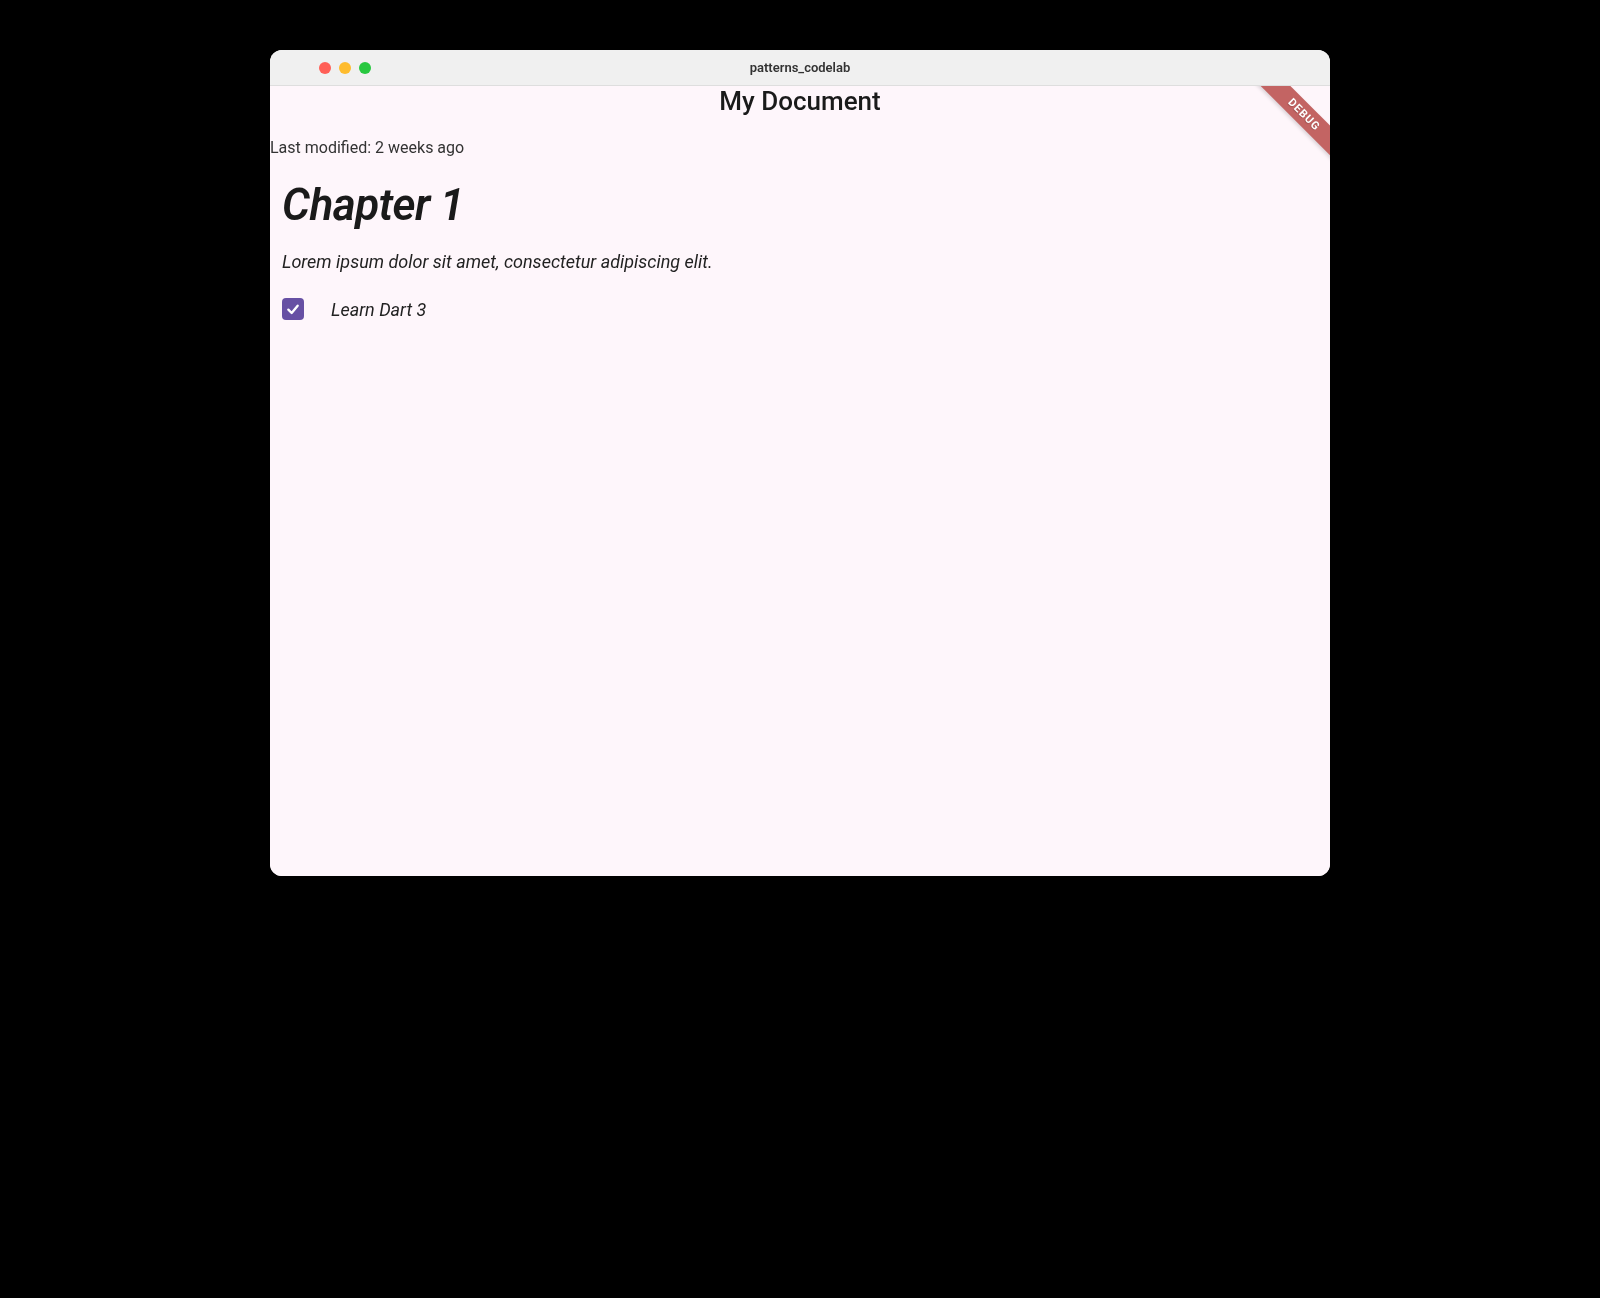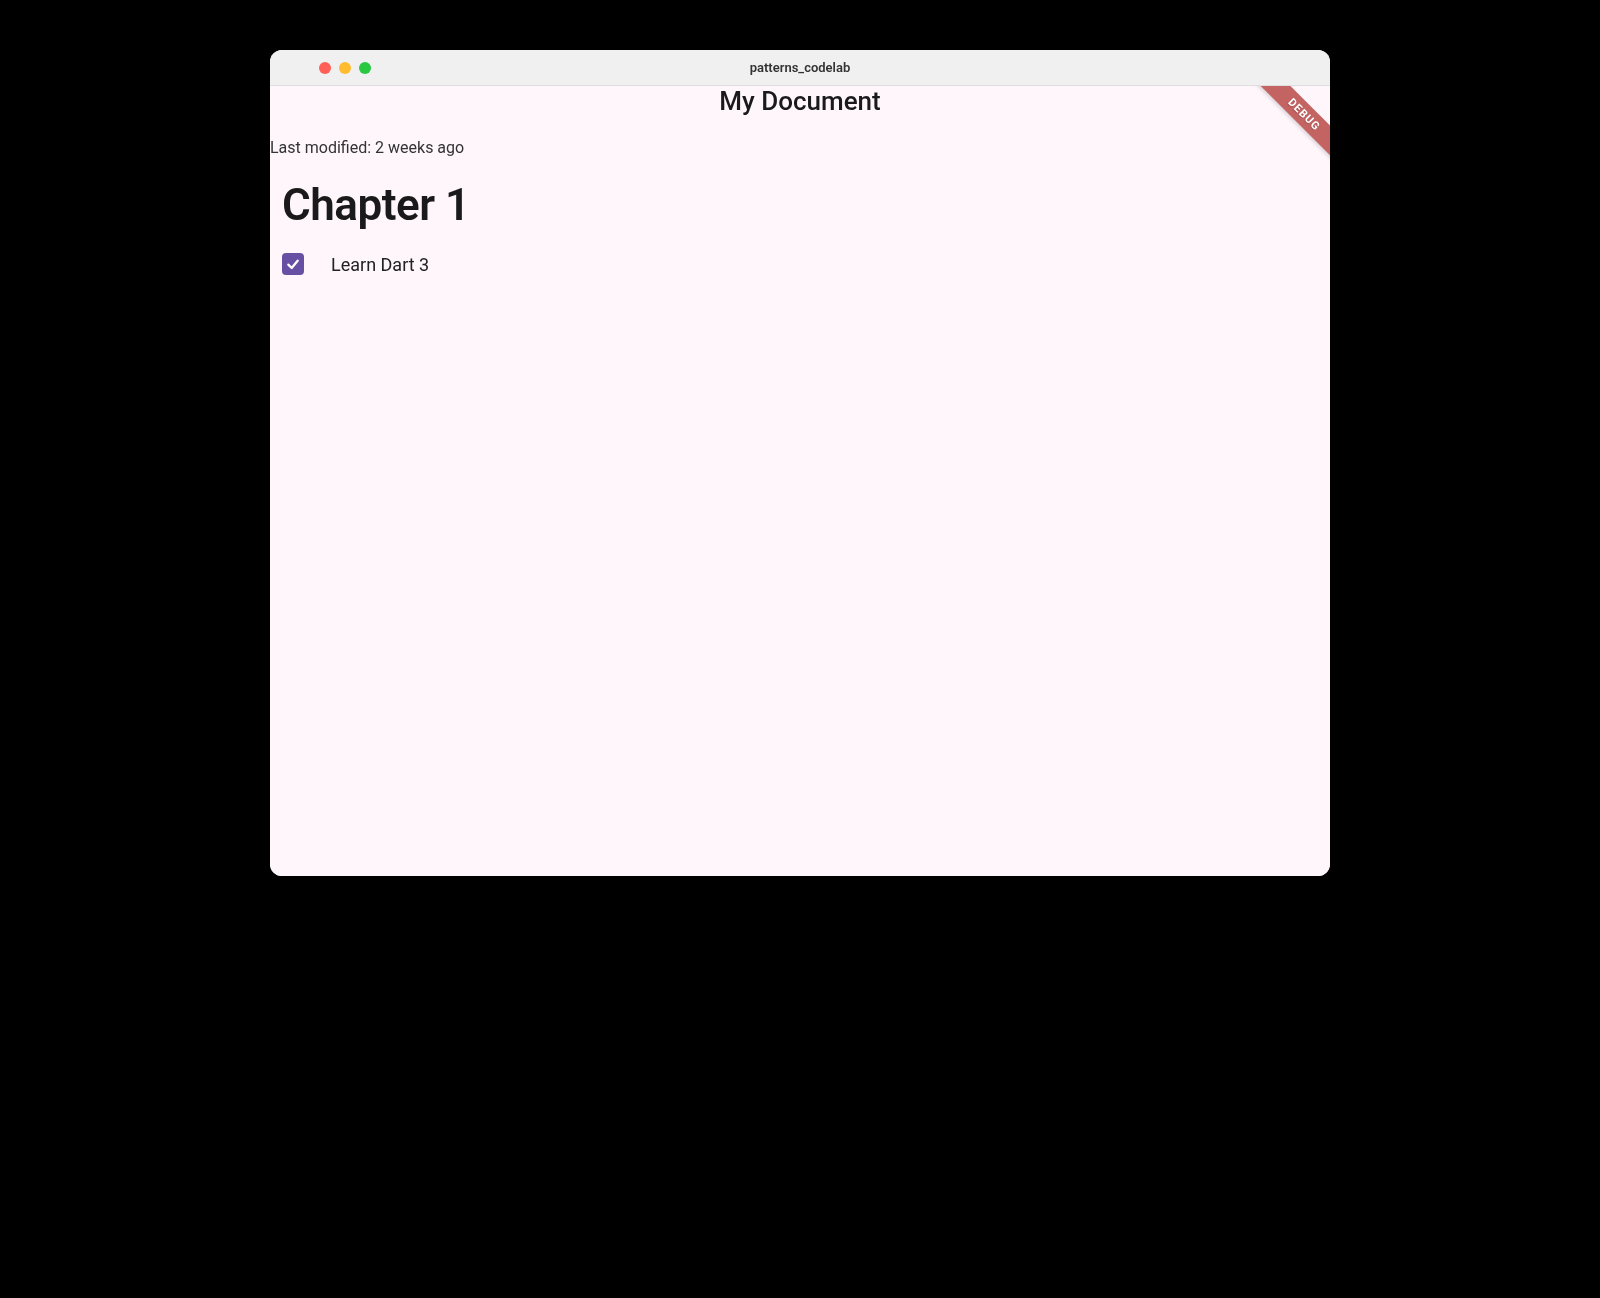--- a/index.html
+++ b/index.html
@@ -105,20 +105,21 @@
     .subtitle {
       text-align: left;
       font-size: 16px;
       color: #333333;
       padding-top: 14px;
       padding-bottom: 10px;
     }
     
     .doc-body {
       padding: 0 12px;
+      font-style: italic;
     }
     
     .h1 {
       font-size: 44px;
       font-weight: 600;
       color: #1a1a1a;
       padding: 12px 0 8px 0;
       letter-spacing: -0.5px;
     }
     
@@ -177,20 +178,21 @@
     <div class="app-content">
 
       <div class="appbar-title">My Document</div>
 
       <div class="subtitle">Last modified: 2 weeks ago</div>
 
       <div class="doc-body">
 
         <div class="h1">Chapter 1</div>
 
+        <div class="paragraph">Lorem ipsum dolor sit amet, consectetur adipiscing elit.</div>
 
         <div class="checkbox-row">
           <div class="checkbox">
             <svg viewBox="0 0 24 24" fill="none" stroke="#ffffff" stroke-width="3.5" stroke-linecap="round" stroke-linejoin="round">
               <polyline points="5 13 10 18 19 7"></polyline>
             </svg>
           </div>
           <span class="checkbox-label">Learn Dart 3</span>
         </div>
 

